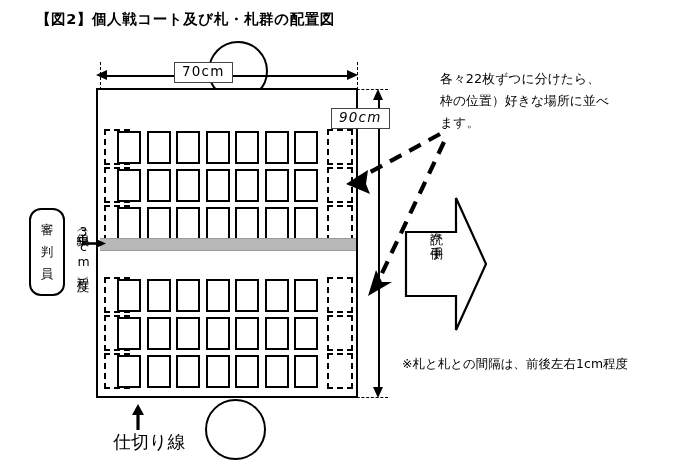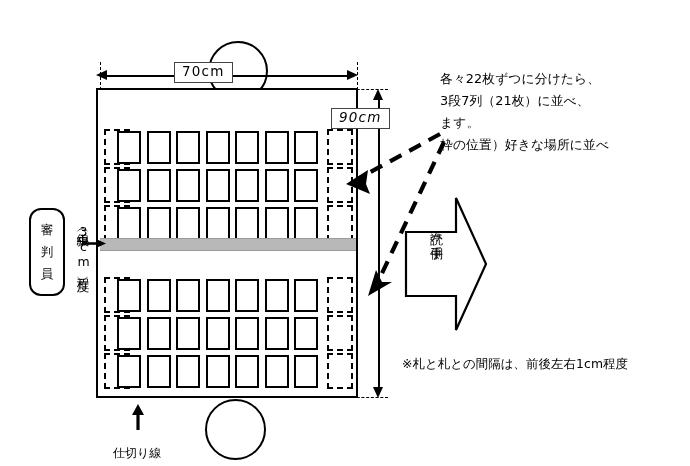--- a/index.html
+++ b/index.html
@@ -234,39 +234,40 @@
 
   
   #partition-arrow {
     left: 131px;
     top: 404px;
     width: 14px;
     height: 26px;
   }
   #partition-label {
     left: 113px;
-    top: 445px;
-    font-size: 12px;
+    top: 430px;
+    font-size: 18px;
     white-space: nowrap;
     font-family: Liberation Mono, monospace;
   }
 
   
   #leaders {
     left: 320px;
     top: 118px;
     width: 140px;
     height: 200px;
   }
 </style>
 </head>
 <body>
 
 <div id="root">
 
+  <div id="title" class="abs">【図2】個人戦コート及び札・札群の配置図</div>
 
   <div id="ext-left" class="abs ext-line-v"></div>
   <div id="ext-right" class="abs ext-line-v"></div>
 
   <div id="circle-top" class="abs player-circle"></div>
 
   <div id="dim70-line" class="abs"></div>
   <div id="dim70-arrow-left" class="abs arrowhead"></div>
   <div id="dim70-arrow-right" class="abs arrowhead"></div>
   <div id="dim70-label" class="abs dim-label">70cm</div>
@@ -368,20 +369,19 @@
   <svg id="partition-arrow" class="abs" viewBox="0 0 14 26">
     <line x1="7" y1="26" x2="7" y2="8" stroke="#000" stroke-width="3.2"></line>
     <polygon points="7,0 1,11 13,11" fill="#000"></polygon>
   </svg>
   <div id="partition-label" class="abs">仕切り線</div>
 
   <div id="circle-bottom" class="abs player-circle"></div>
 
   <div id="note-main" class="abs">
     <div>各々22枚ずつに分けたら、</div>
-    <div>3段7列（21枚）に並べ、</div>
+    <div>枠の位置）好きな場所に並べ</div>
     <div>ます。</div>
-    <div>枠の位置）好きな場所に並べ</div>
   </div>
 
   <div id="note-bottom" class="abs">※札と札との間隔は、前後左右1cm程度</div>
 
 </div>
 
 </body></html>

